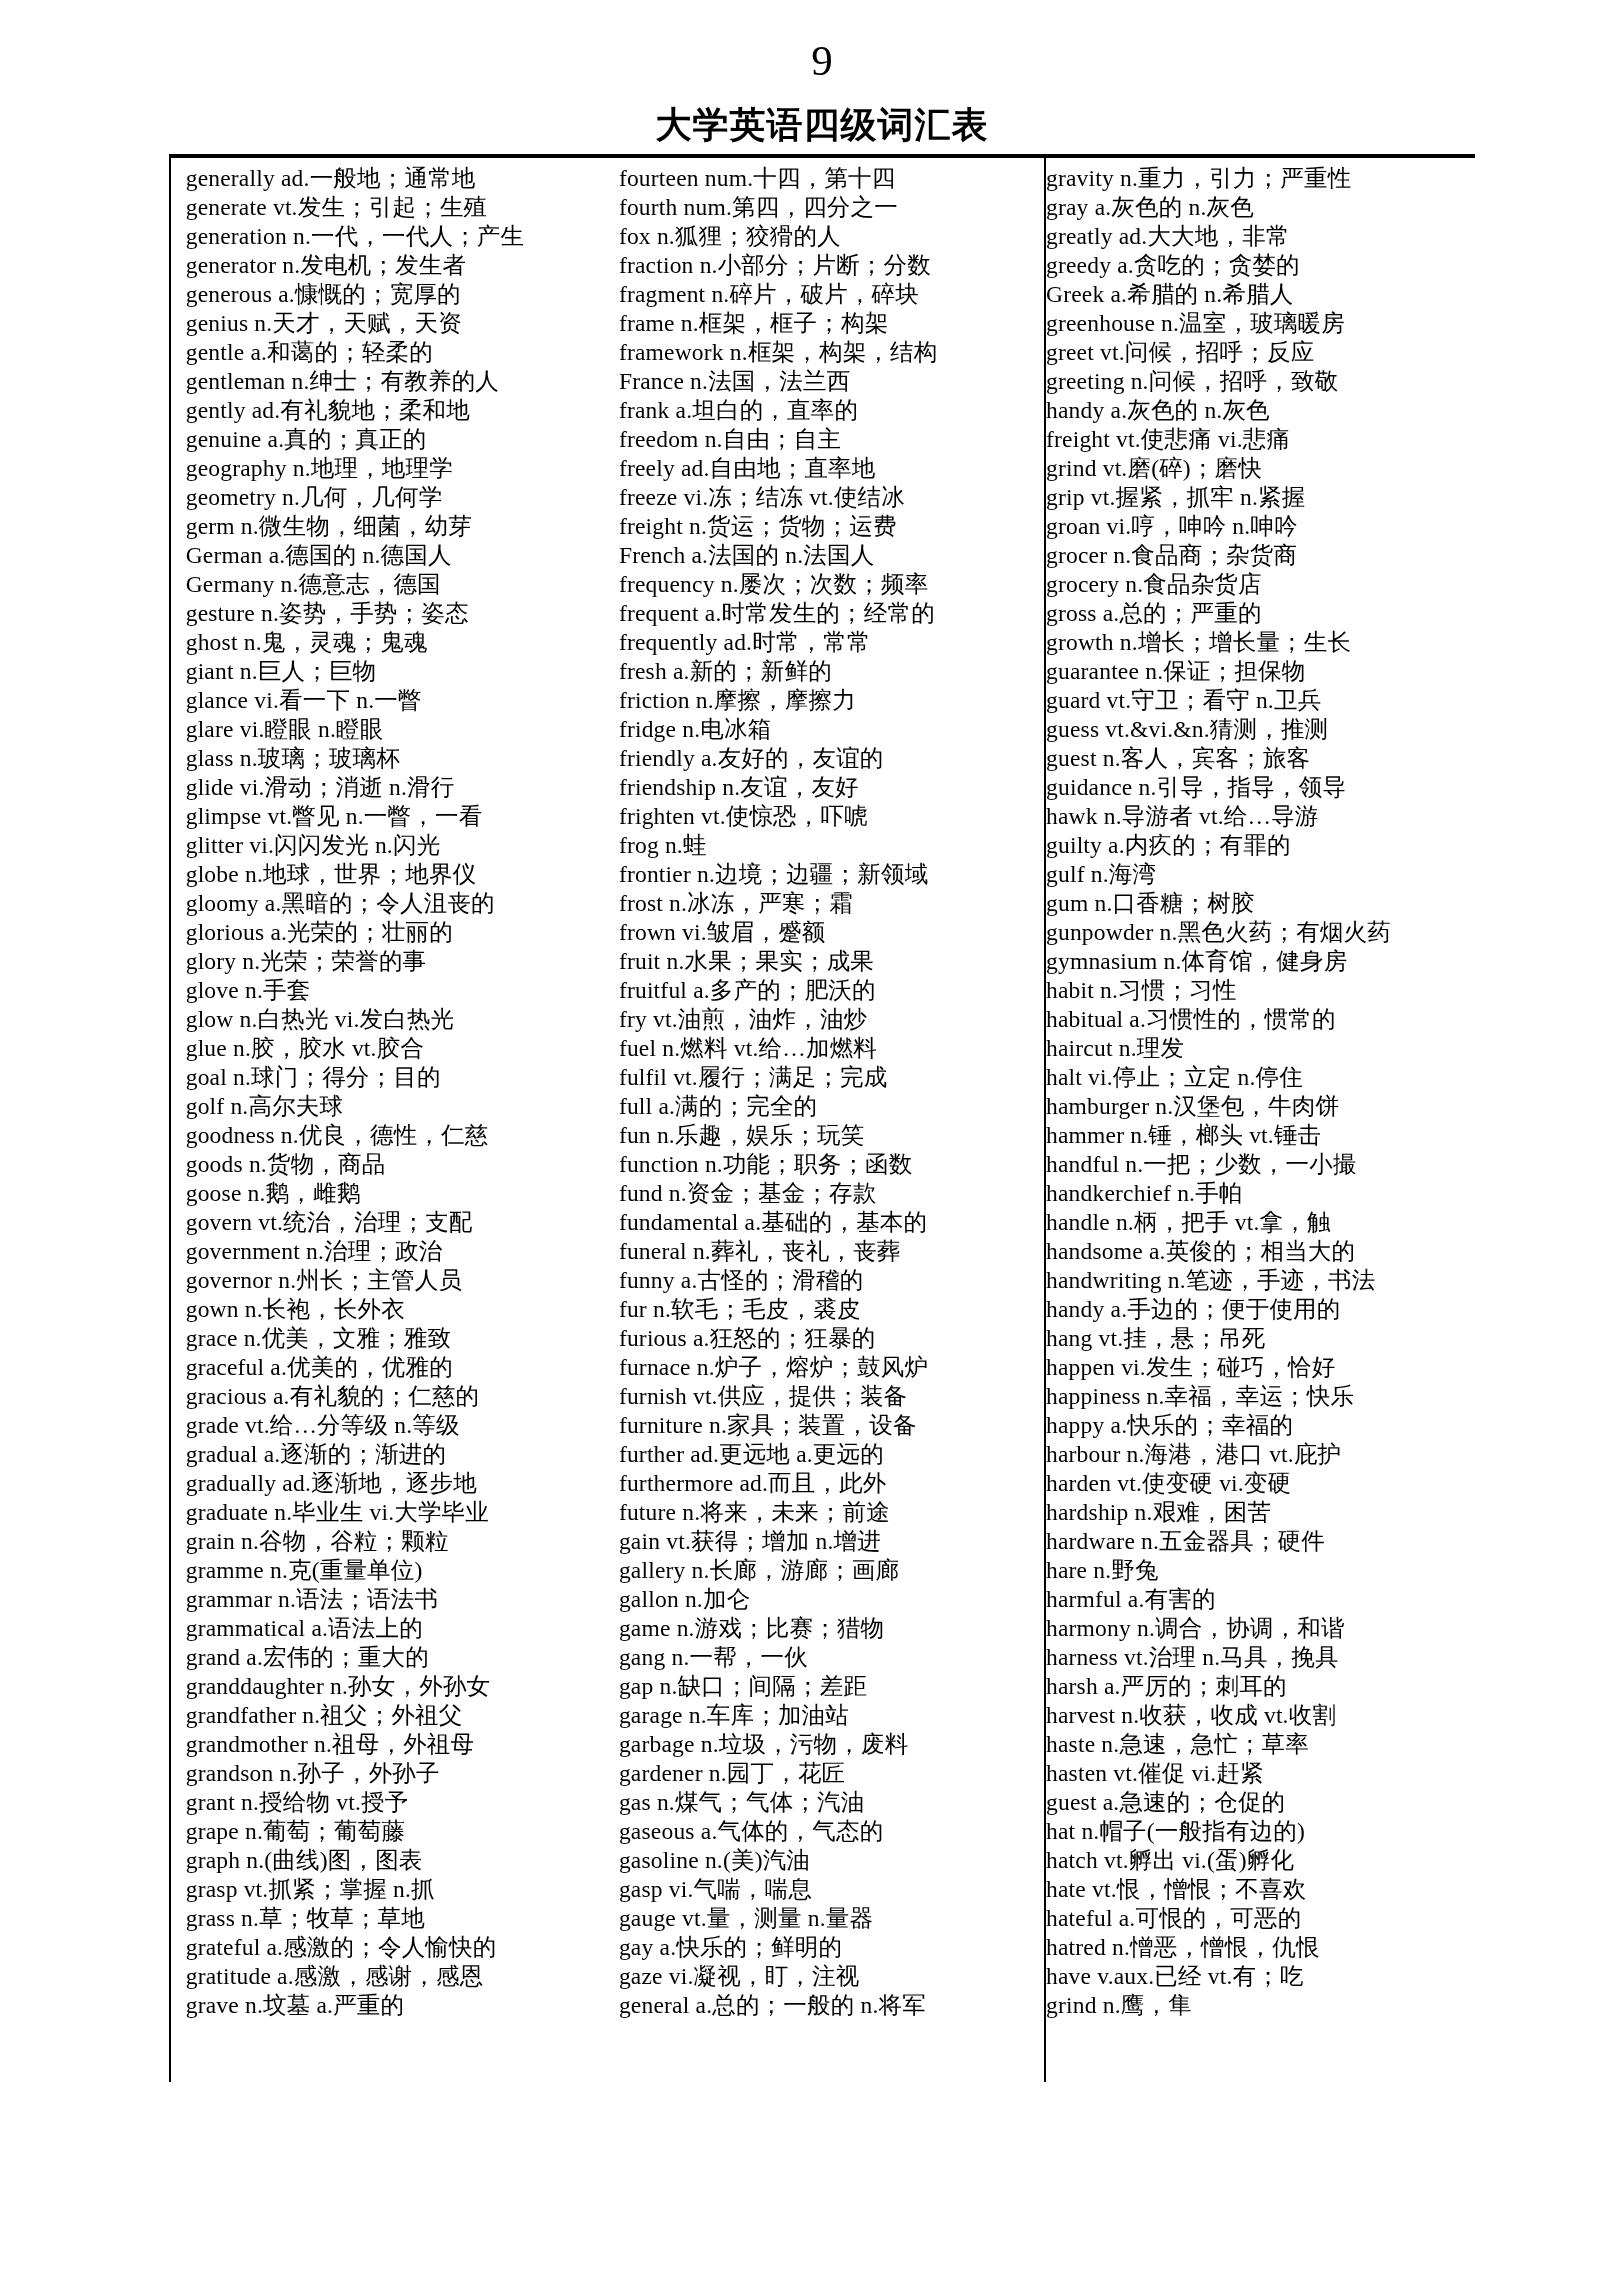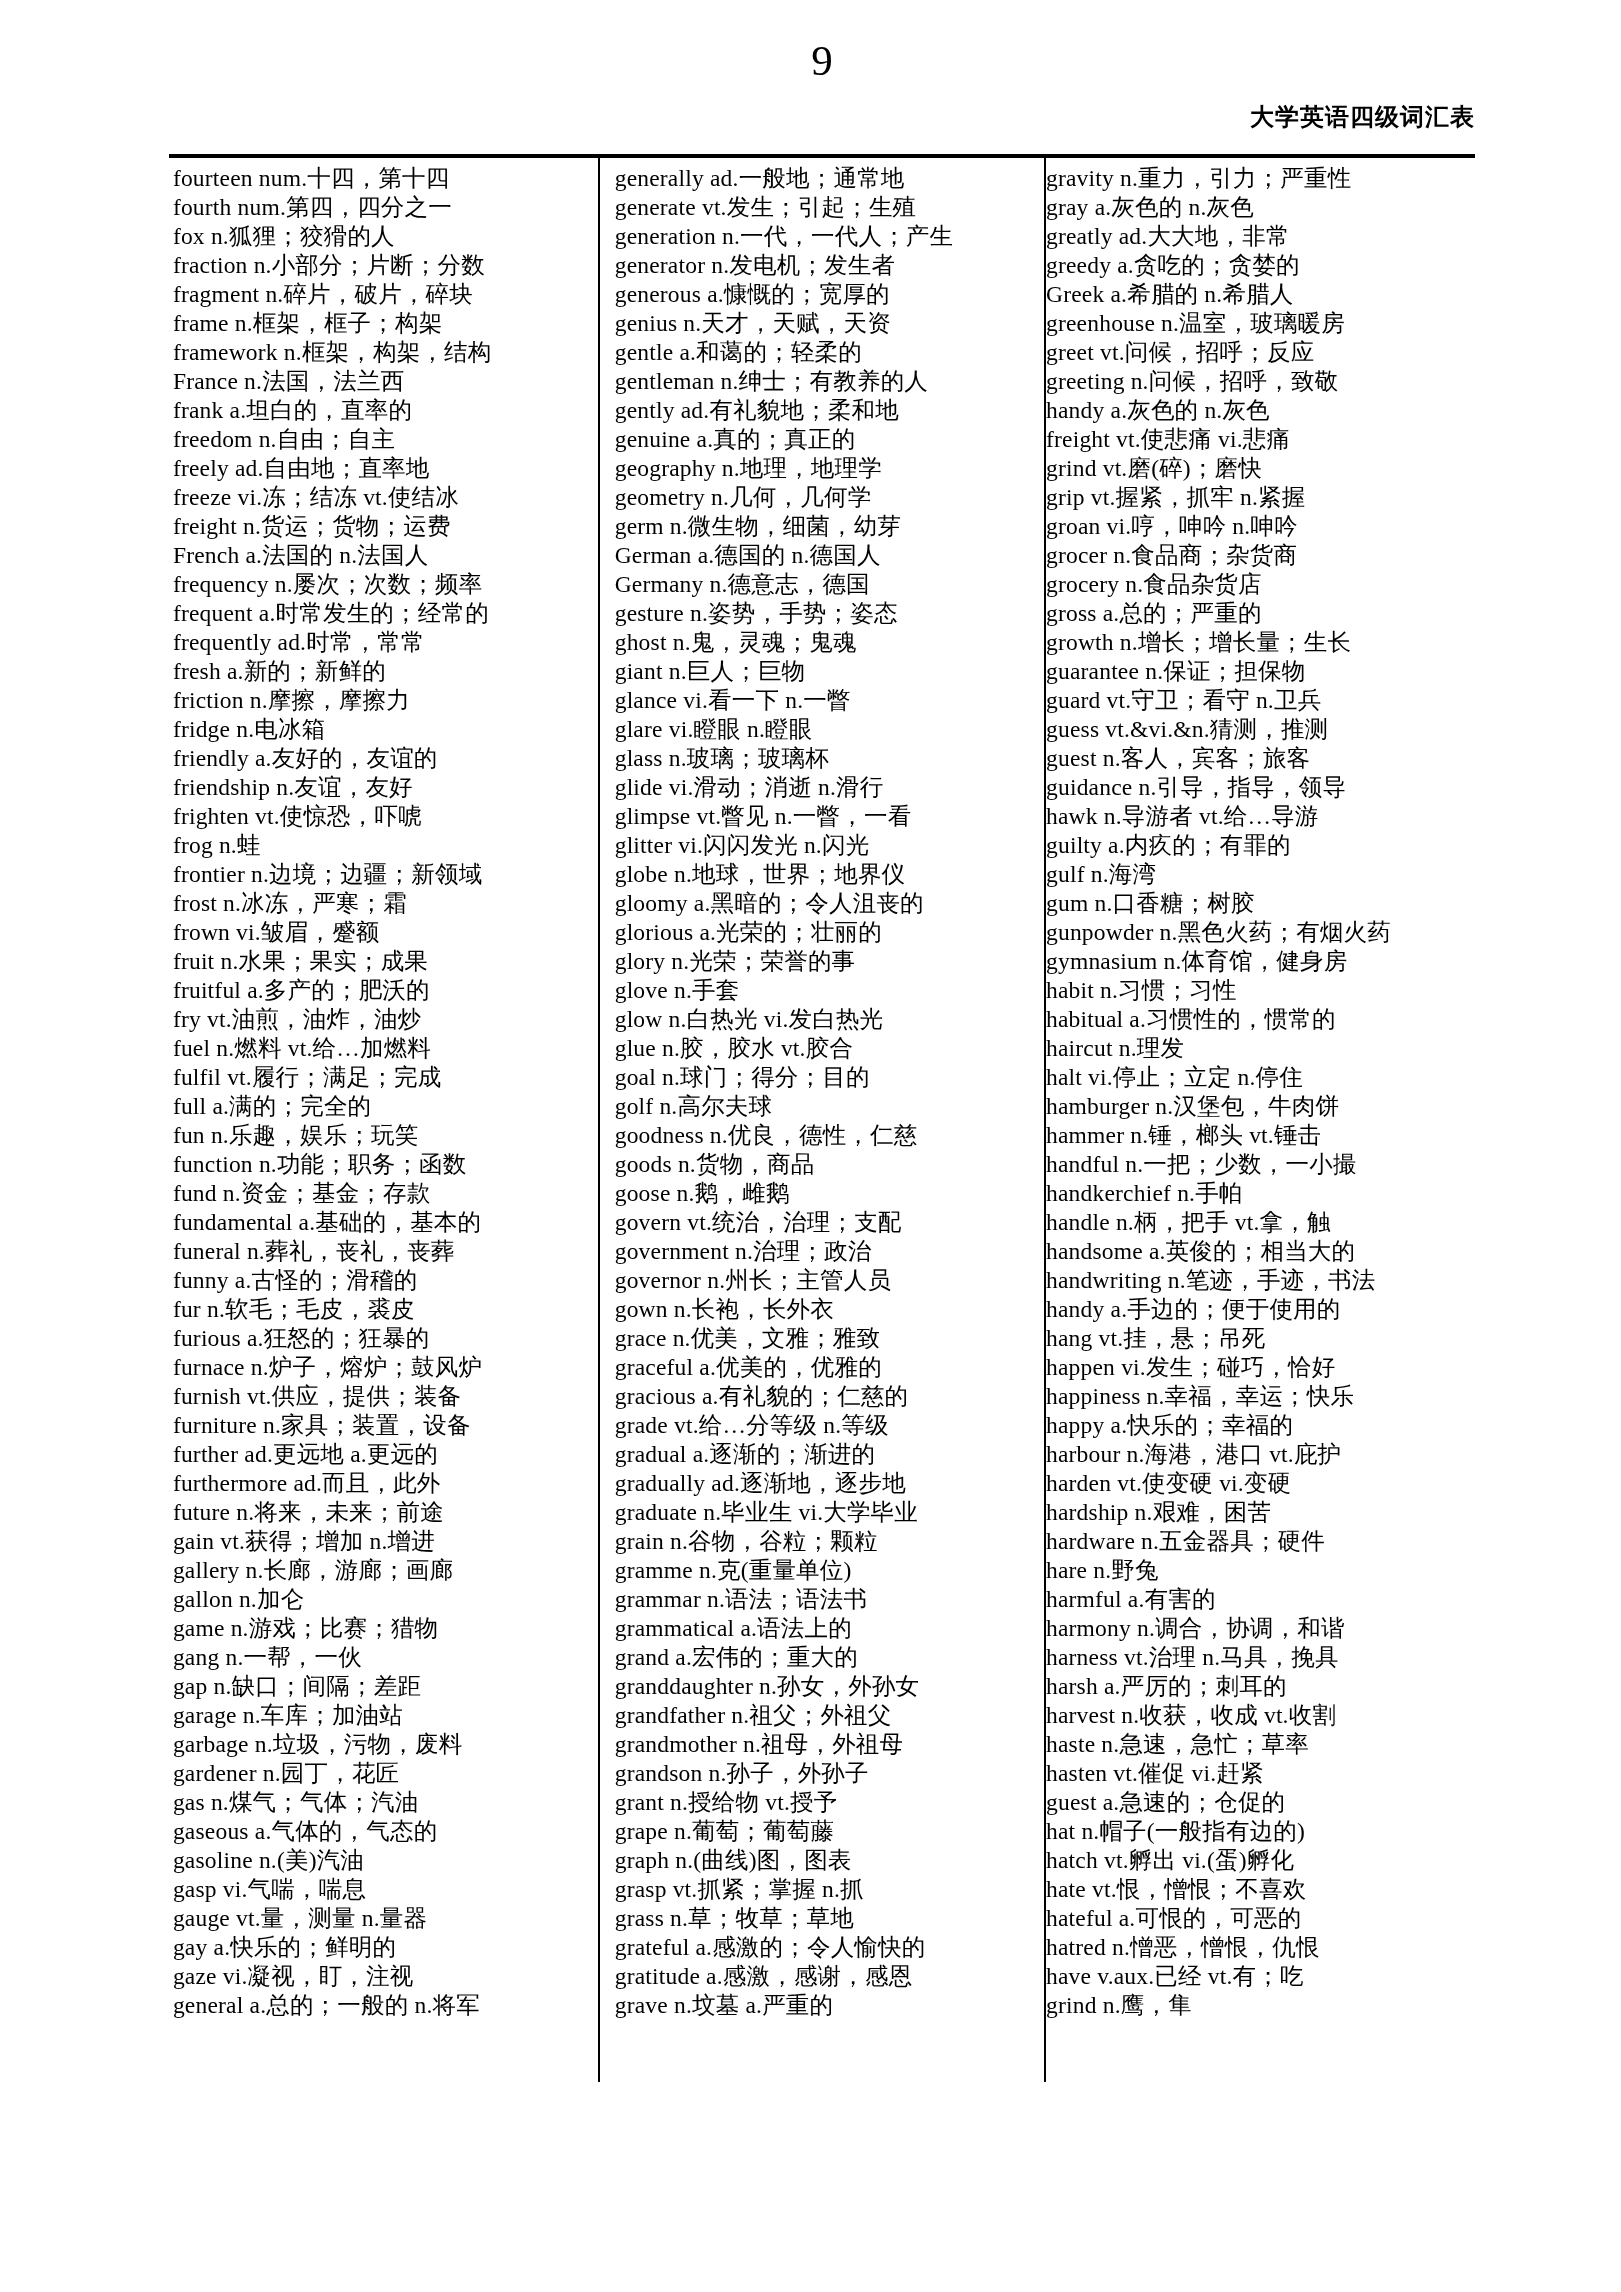--- a/index.html
+++ b/index.html
@@ -22,22 +22,22 @@
     width: 1306px;
     text-align: center;
     font-size: 43px;
     line-height: 1.1;
   }
   .page-title {
     position: absolute;
     top: 102px;
     left: 169px;
     width: 1306px;
-    text-align: right;
-    font-size: 24px;
+    text-align: center;
+    font-size: 36px;
     font-weight: bold;
     letter-spacing: 1px;
     line-height: 1.3;
   }
   .vocab-table {
     position: absolute;
     left: 169px;
     top: 154px;
     width: 1306px;
     border-top: 4.9px solid #000000;
@@ -61,20 +61,86 @@
   }
 </style>
 </head>
 <body>
 
 <div class="page-number">9</div>
 
 <div class="page-title">大学英语四级词汇表</div>
 
 <div class="vocab-table">
+  <div class="vocab-col c2">
+      <div class="entry">generally ad.一般地；通常地</div>
+      <div class="entry">generate vt.发生；引起；生殖</div>
+      <div class="entry">generation n.一代，一代人；产生</div>
+      <div class="entry">generator n.发电机；发生者</div>
+      <div class="entry">generous a.慷慨的；宽厚的</div>
+      <div class="entry">genius n.天才，天赋，天资</div>
+      <div class="entry">gentle a.和蔼的；轻柔的</div>
+      <div class="entry">gentleman n.绅士；有教养的人</div>
+      <div class="entry">gently ad.有礼貌地；柔和地</div>
+      <div class="entry">genuine a.真的；真正的</div>
+      <div class="entry">geography n.地理，地理学</div>
+      <div class="entry">geometry n.几何，几何学</div>
+      <div class="entry">germ n.微生物，细菌，幼芽</div>
+      <div class="entry">German a.德国的 n.德国人</div>
+      <div class="entry">Germany n.德意志，德国</div>
+      <div class="entry">gesture n.姿势，手势；姿态</div>
+      <div class="entry">ghost n.鬼，灵魂；鬼魂</div>
+      <div class="entry">giant n.巨人；巨物</div>
+      <div class="entry">glance vi.看一下 n.一瞥</div>
+      <div class="entry">glare vi.瞪眼 n.瞪眼</div>
+      <div class="entry">glass n.玻璃；玻璃杯</div>
+      <div class="entry">glide vi.滑动；消逝 n.滑行</div>
+      <div class="entry">glimpse vt.瞥见 n.一瞥，一看</div>
+      <div class="entry">glitter vi.闪闪发光 n.闪光</div>
+      <div class="entry">globe n.地球，世界；地界仪</div>
+      <div class="entry">gloomy a.黑暗的；令人沮丧的</div>
+      <div class="entry">glorious a.光荣的；壮丽的</div>
+      <div class="entry">glory n.光荣；荣誉的事</div>
+      <div class="entry">glove n.手套</div>
+      <div class="entry">glow n.白热光 vi.发白热光</div>
+      <div class="entry">glue n.胶，胶水 vt.胶合</div>
+      <div class="entry">goal n.球门；得分；目的</div>
+      <div class="entry">golf n.高尔夫球</div>
+      <div class="entry">goodness n.优良，德性，仁慈</div>
+      <div class="entry">goods n.货物，商品</div>
+      <div class="entry">goose n.鹅，雌鹅</div>
+      <div class="entry">govern vt.统治，治理；支配</div>
+      <div class="entry">government n.治理；政治</div>
+      <div class="entry">governor n.州长；主管人员</div>
+      <div class="entry">gown n.长袍，长外衣</div>
+      <div class="entry">grace n.优美，文雅；雅致</div>
+      <div class="entry">graceful a.优美的，优雅的</div>
+      <div class="entry">gracious a.有礼貌的；仁慈的</div>
+      <div class="entry">grade vt.给…分等级 n.等级</div>
+      <div class="entry">gradual a.逐渐的；渐进的</div>
+      <div class="entry">gradually ad.逐渐地，逐步地</div>
+      <div class="entry">graduate n.毕业生 vi.大学毕业</div>
+      <div class="entry">grain n.谷物，谷粒；颗粒</div>
+      <div class="entry">gramme n.克(重量单位)</div>
+      <div class="entry">grammar n.语法；语法书</div>
+      <div class="entry">grammatical a.语法上的</div>
+      <div class="entry">grand a.宏伟的；重大的</div>
+      <div class="entry">granddaughter n.孙女，外孙女</div>
+      <div class="entry">grandfather n.祖父；外祖父</div>
+      <div class="entry">grandmother n.祖母，外祖母</div>
+      <div class="entry">grandson n.孙子，外孙子</div>
+      <div class="entry">grant n.授给物 vt.授予</div>
+      <div class="entry">grape n.葡萄；葡萄藤</div>
+      <div class="entry">graph n.(曲线)图，图表</div>
+      <div class="entry">grasp vt.抓紧；掌握 n.抓</div>
+      <div class="entry">grass n.草；牧草；草地</div>
+      <div class="entry">grateful a.感激的；令人愉快的</div>
+      <div class="entry">gratitude a.感激，感谢，感恩</div>
+      <div class="entry">grave n.坟墓 a.严重的</div>
+    </div>
   <div class="vocab-col c1">
       <div class="entry">fourteen num.十四，第十四</div>
       <div class="entry">fourth num.第四，四分之一</div>
       <div class="entry">fox n.狐狸；狡猾的人</div>
       <div class="entry">fraction n.小部分；片断；分数</div>
       <div class="entry">fragment n.碎片，破片，碎块</div>
       <div class="entry">frame n.框架，框子；构架</div>
       <div class="entry">framework n.框架，构架，结构</div>
       <div class="entry">France n.法国，法兰西</div>
       <div class="entry">frank a.坦白的，直率的</div>
@@ -126,86 +192,20 @@
       <div class="entry">garbage n.垃圾，污物，废料</div>
       <div class="entry">gardener n.园丁，花匠</div>
       <div class="entry">gas n.煤气；气体；汽油</div>
       <div class="entry">gaseous a.气体的，气态的</div>
       <div class="entry">gasoline n.(美)汽油</div>
       <div class="entry">gasp vi.气喘，喘息</div>
       <div class="entry">gauge vt.量，测量 n.量器</div>
       <div class="entry">gay a.快乐的；鲜明的</div>
       <div class="entry">gaze vi.凝视，盯，注视</div>
       <div class="entry">general a.总的；一般的 n.将军</div>
-    </div>
-  <div class="vocab-col c2">
-      <div class="entry">generally ad.一般地；通常地</div>
-      <div class="entry">generate vt.发生；引起；生殖</div>
-      <div class="entry">generation n.一代，一代人；产生</div>
-      <div class="entry">generator n.发电机；发生者</div>
-      <div class="entry">generous a.慷慨的；宽厚的</div>
-      <div class="entry">genius n.天才，天赋，天资</div>
-      <div class="entry">gentle a.和蔼的；轻柔的</div>
-      <div class="entry">gentleman n.绅士；有教养的人</div>
-      <div class="entry">gently ad.有礼貌地；柔和地</div>
-      <div class="entry">genuine a.真的；真正的</div>
-      <div class="entry">geography n.地理，地理学</div>
-      <div class="entry">geometry n.几何，几何学</div>
-      <div class="entry">germ n.微生物，细菌，幼芽</div>
-      <div class="entry">German a.德国的 n.德国人</div>
-      <div class="entry">Germany n.德意志，德国</div>
-      <div class="entry">gesture n.姿势，手势；姿态</div>
-      <div class="entry">ghost n.鬼，灵魂；鬼魂</div>
-      <div class="entry">giant n.巨人；巨物</div>
-      <div class="entry">glance vi.看一下 n.一瞥</div>
-      <div class="entry">glare vi.瞪眼 n.瞪眼</div>
-      <div class="entry">glass n.玻璃；玻璃杯</div>
-      <div class="entry">glide vi.滑动；消逝 n.滑行</div>
-      <div class="entry">glimpse vt.瞥见 n.一瞥，一看</div>
-      <div class="entry">glitter vi.闪闪发光 n.闪光</div>
-      <div class="entry">globe n.地球，世界；地界仪</div>
-      <div class="entry">gloomy a.黑暗的；令人沮丧的</div>
-      <div class="entry">glorious a.光荣的；壮丽的</div>
-      <div class="entry">glory n.光荣；荣誉的事</div>
-      <div class="entry">glove n.手套</div>
-      <div class="entry">glow n.白热光 vi.发白热光</div>
-      <div class="entry">glue n.胶，胶水 vt.胶合</div>
-      <div class="entry">goal n.球门；得分；目的</div>
-      <div class="entry">golf n.高尔夫球</div>
-      <div class="entry">goodness n.优良，德性，仁慈</div>
-      <div class="entry">goods n.货物，商品</div>
-      <div class="entry">goose n.鹅，雌鹅</div>
-      <div class="entry">govern vt.统治，治理；支配</div>
-      <div class="entry">government n.治理；政治</div>
-      <div class="entry">governor n.州长；主管人员</div>
-      <div class="entry">gown n.长袍，长外衣</div>
-      <div class="entry">grace n.优美，文雅；雅致</div>
-      <div class="entry">graceful a.优美的，优雅的</div>
-      <div class="entry">gracious a.有礼貌的；仁慈的</div>
-      <div class="entry">grade vt.给…分等级 n.等级</div>
-      <div class="entry">gradual a.逐渐的；渐进的</div>
-      <div class="entry">gradually ad.逐渐地，逐步地</div>
-      <div class="entry">graduate n.毕业生 vi.大学毕业</div>
-      <div class="entry">grain n.谷物，谷粒；颗粒</div>
-      <div class="entry">gramme n.克(重量单位)</div>
-      <div class="entry">grammar n.语法；语法书</div>
-      <div class="entry">grammatical a.语法上的</div>
-      <div class="entry">grand a.宏伟的；重大的</div>
-      <div class="entry">granddaughter n.孙女，外孙女</div>
-      <div class="entry">grandfather n.祖父；外祖父</div>
-      <div class="entry">grandmother n.祖母，外祖母</div>
-      <div class="entry">grandson n.孙子，外孙子</div>
-      <div class="entry">grant n.授给物 vt.授予</div>
-      <div class="entry">grape n.葡萄；葡萄藤</div>
-      <div class="entry">graph n.(曲线)图，图表</div>
-      <div class="entry">grasp vt.抓紧；掌握 n.抓</div>
-      <div class="entry">grass n.草；牧草；草地</div>
-      <div class="entry">grateful a.感激的；令人愉快的</div>
-      <div class="entry">gratitude a.感激，感谢，感恩</div>
-      <div class="entry">grave n.坟墓 a.严重的</div>
     </div>
   <div class="vocab-col c3">
       <div class="entry">gravity n.重力，引力；严重性</div>
       <div class="entry">gray a.灰色的 n.灰色</div>
       <div class="entry">greatly ad.大大地，非常</div>
       <div class="entry">greedy a.贪吃的；贪婪的</div>
       <div class="entry">Greek a.希腊的 n.希腊人</div>
       <div class="entry">greenhouse n.温室，玻璃暖房</div>
       <div class="entry">greet vt.问候，招呼；反应</div>
       <div class="entry">greeting n.问候，招呼，致敬</div>

